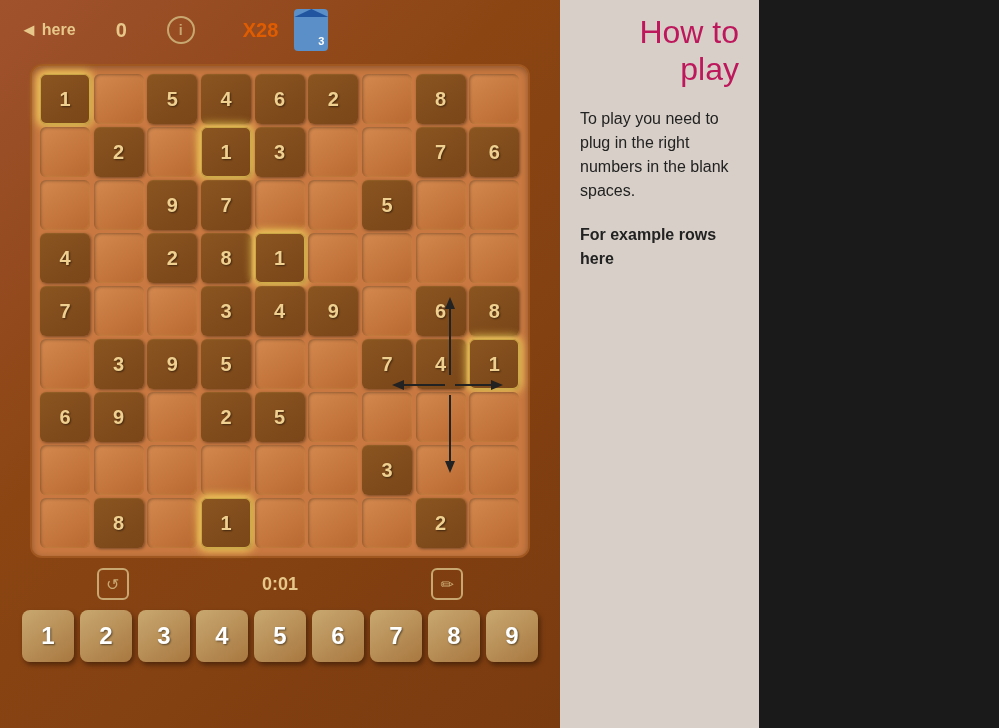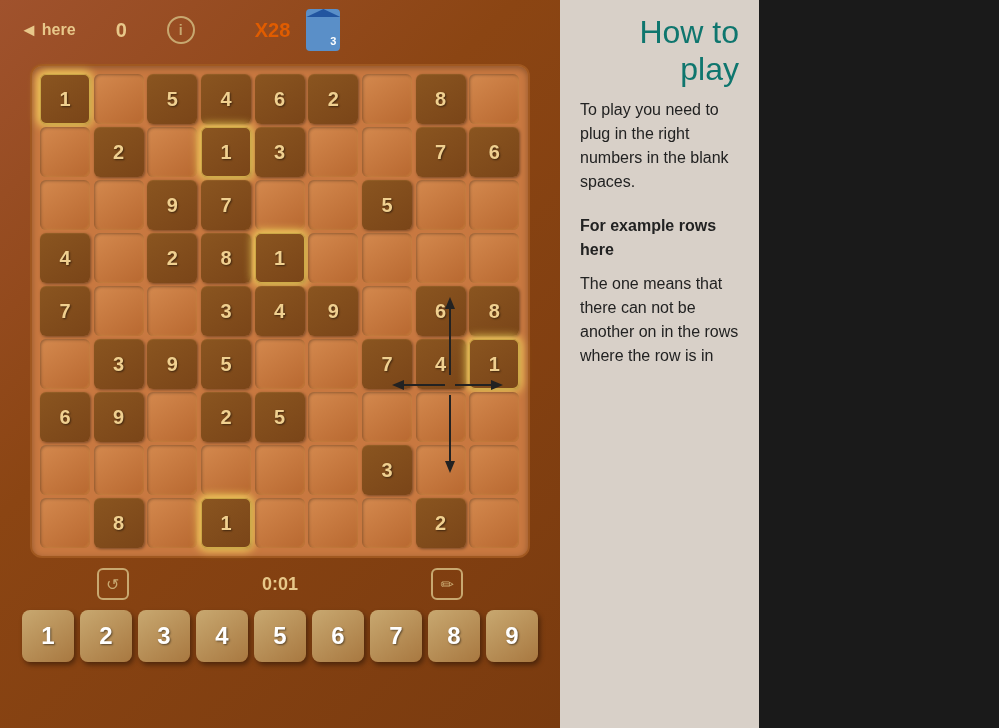--- a/index.html
+++ b/index.html
@@ -59,21 +59,21 @@
       color: #c8a870;
       font-size: 14px;
       font-weight: bold;
       margin-left: 40px;
       cursor: pointer;
     }
     .multiplier {
       color: #e05c00;
       font-size: 20px;
       font-weight: bold;
-      margin-left: 60px;
+      margin-left: 48px;
     }
     .card-icon {
       width: 34px;
       height: 42px;
       background: #5a8fc8;
       border-radius: 4px;
       margin-left: 16px;
       display: flex;
       align-items: flex-start;
       justify-content: flex-end;
@@ -215,33 +215,34 @@
       background: #d8d0c8;
       padding: 0;
       display: flex;
       flex-direction: column;
     }
 
     .how-to-play-title {
       font-size: 32px;
       font-weight: normal;
       padding: 14px 20px 10px;
-      color: #0f766e;
+      color: #be185d;
       text-align: right;
     }
 
     .instruction-content {
       padding: 0 20px;
       font-size: 16px;
       color: #222;
       line-height: 1.5;
     }
 
     .instruction-text {
       margin-bottom: 20px;
+      margin-top: 9px;
     }
 
     .example-label {
       font-size: 16px;
       font-weight: bold;
       color: #222;
     }
 
     
     .arrow-svg {
@@ -399,17 +400,16 @@
       <div class="num-btn">8</div>
       <div class="num-btn">9</div>
     </div>
 </div>
 
 <div class="instruction-panel">
   <div class="how-to-play-title">How to play</div>
   <div class="instruction-content">
     <div class="instruction-text">To play you need to plug in the right numbers in the blank spaces.</div>
     <div class="example-label">For example rows here</div>
-    <div class="one-label">The one means that there can not be another on in the rows where the row is in</div>
   </div>
 </div>
 
 <div class="dark-panel"></div>
 
 </body></html>

